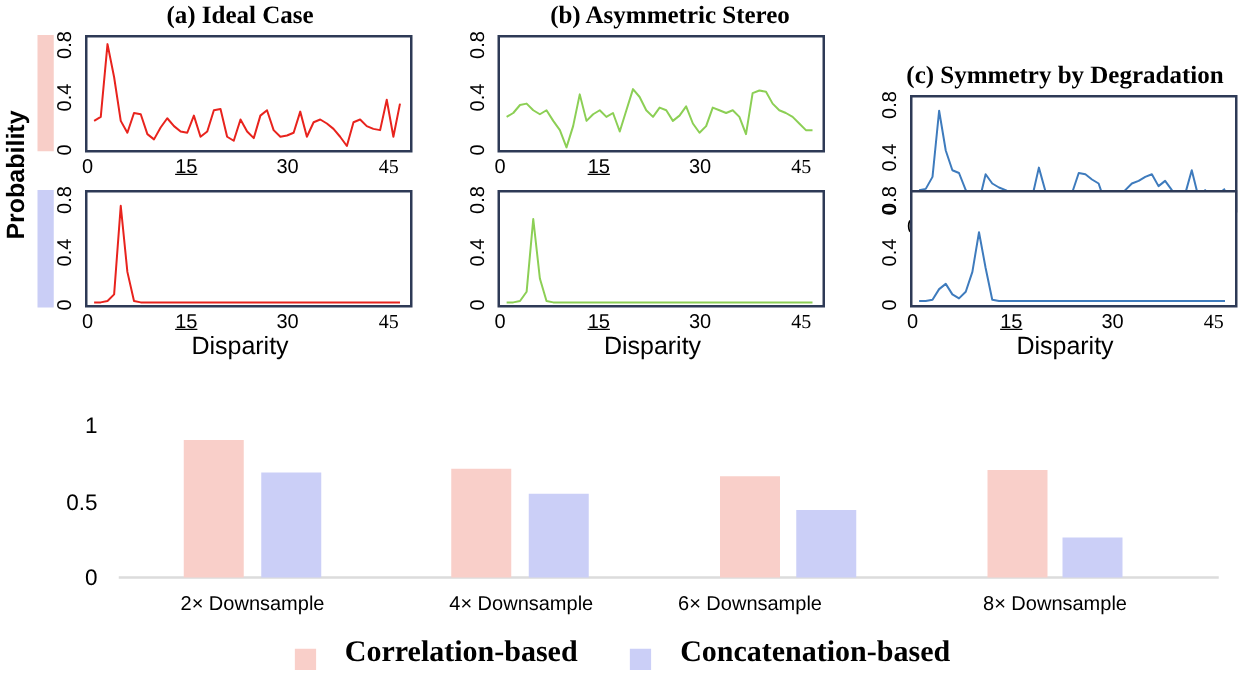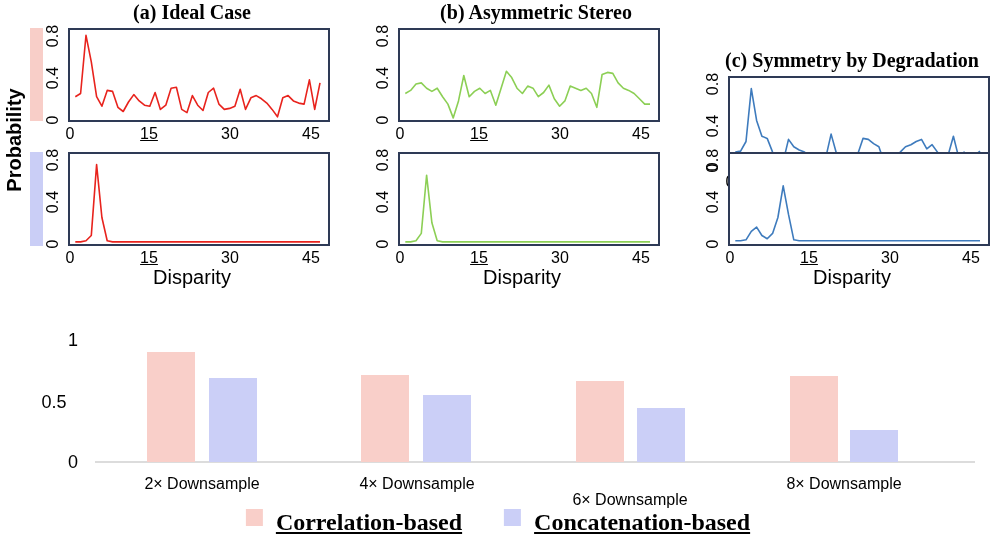--- a/index.html
+++ b/index.html
@@ -22,52 +22,52 @@
             font-family:"Liberation Serif",serif;font-weight:bold;font-size:20px;}
   .ytick{position:absolute;left:-15px;transform:translate(-50%,-50%) rotate(-90deg);
          font-size:16px;white-space:nowrap;}
   .yt-08{top:8px;}
   .yt-04{top:50px;}
   .yt-00{top:92px;}
   .xtick{position:absolute;top:97px;transform:translateX(-50%);font-size:16px;}
   .xt-0{left:2px;}
   .xt-15{left:81px;text-decoration:underline;}
   .xt-30{left:162px;}
-  .xt-45{left:243px;}
+  .xt-45{left:243px;font-family:Liberation Serif, serif;}
   .disparity-label{position:absolute;top:114px;left:50%;transform:translateX(-50%);
                    font-weight:normal;font-size:20px;white-space:nowrap;}
 
   
   #chart-a1{left:68px;top:28px;}
   #chart-b1{left:398px;top:28px;padding-left:28px;}
   #chart-c1{left:728px;top:28px;margin-top:48px;}
   #chart-a2{left:68px;top:152px;}
   #chart-b2{left:398px;top:152px;}
   #chart-c2{left:728px;top:152px;}
 
   
   .bc-title{position:absolute;top:303px;left:50%;transform:translateX(-50%);white-space:nowrap;
             font-family:"Liberation Serif",serif;font-weight:bold;font-size:20px;}
   .bc-ytick{position:absolute;left:30px;width:48px;text-align:right;font-size:18px;}
   .bc-yt-1{top:330px;}
-  .bc-yt-05{top:392px;text-align:center;}
+  .bc-yt-05{top:392px;}
   .bc-yt-0{top:452px;}
   .bc-axis{position:absolute;left:95px;top:461px;width:880px;height:2px;background:#dcdcdc;}
   .bar{position:absolute;width:48px;bottom:84px;} 
   .bar.s0.g0{left:147px;} .bar.s1.g0{left:209px;}
   .bar.s0.g1{left:361px;} .bar.s1.g1{left:423px;}
   .bar.s0.g2{left:576px;} .bar.s1.g2{left:637px;}
   .bar.s0.g3{left:790px;} .bar.s1.g3{left:850px;}
   .bc-cat{position:absolute;top:475px;width:220px;text-align:center;font-size:16px;transform:translateX(-50%);}
-  .cat-0{left:202px;} .cat-1{left:417px;} .cat-2{left:630px;margin-top:16px;} .cat-3{left:844px;}
+  .cat-0{left:202px;} .cat-1{left:417px;} .cat-2{left:600px;} .cat-3{left:844px;}
 
   
   .legend{position:absolute;top:509px;left:50%;transform:translateX(-50%);
           display:flex;align-items:center;gap:42px;}
-  .legend-item{display:flex;align-items:flex-start;gap:13px;text-decoration:underline;}
+  .legend-item{display:flex;align-items:flex-end;gap:23px;}
   .lg-swatch{width:17px;height:17px;display:inline-block;}
   .lg-label{font-family:"Liberation Serif",serif;font-weight:bold;font-size:24px;white-space:nowrap;}
 </style>
 </head>
 <body>
 
 <div id="figure">
 
   <div class="prob-label">Probability</div>
   <div class="row-swatch" id="swatch-row1" style="background: rgb(248, 206, 200);"></div>

